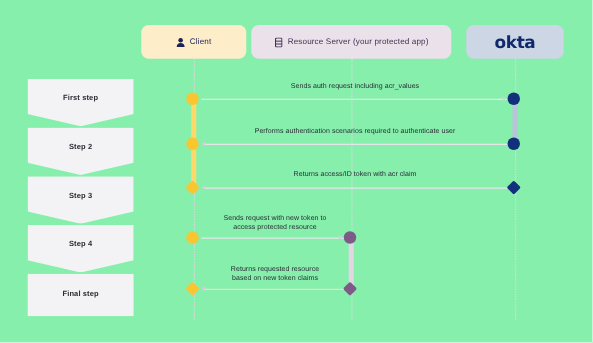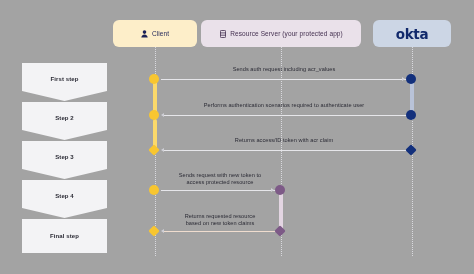--- a/index.html
+++ b/index.html
@@ -13,21 +13,21 @@
     font-family: "Liberation Sans", sans-serif;
     overflow: hidden;
     position: relative;
   }
 
   #canvas {
     position: absolute;
     left: 0; top: 0;
     width: 474px;
     height: 274px;
-    background: #a3a3a3;
+    background: #86efac;
   }
 
   
   .lifeline {
     position: absolute;
     top: 46px;
     width: 0;
     height: 210px;
     border-left: 1px dotted #d9d9de;
   }

